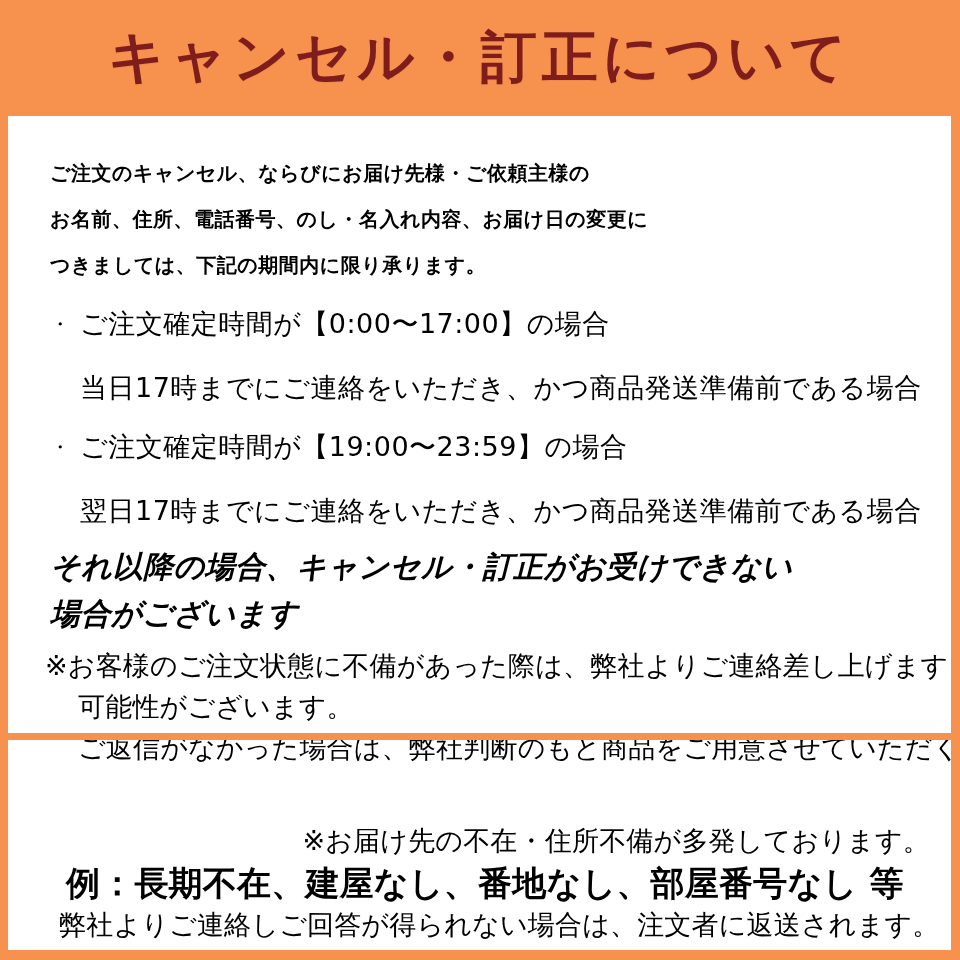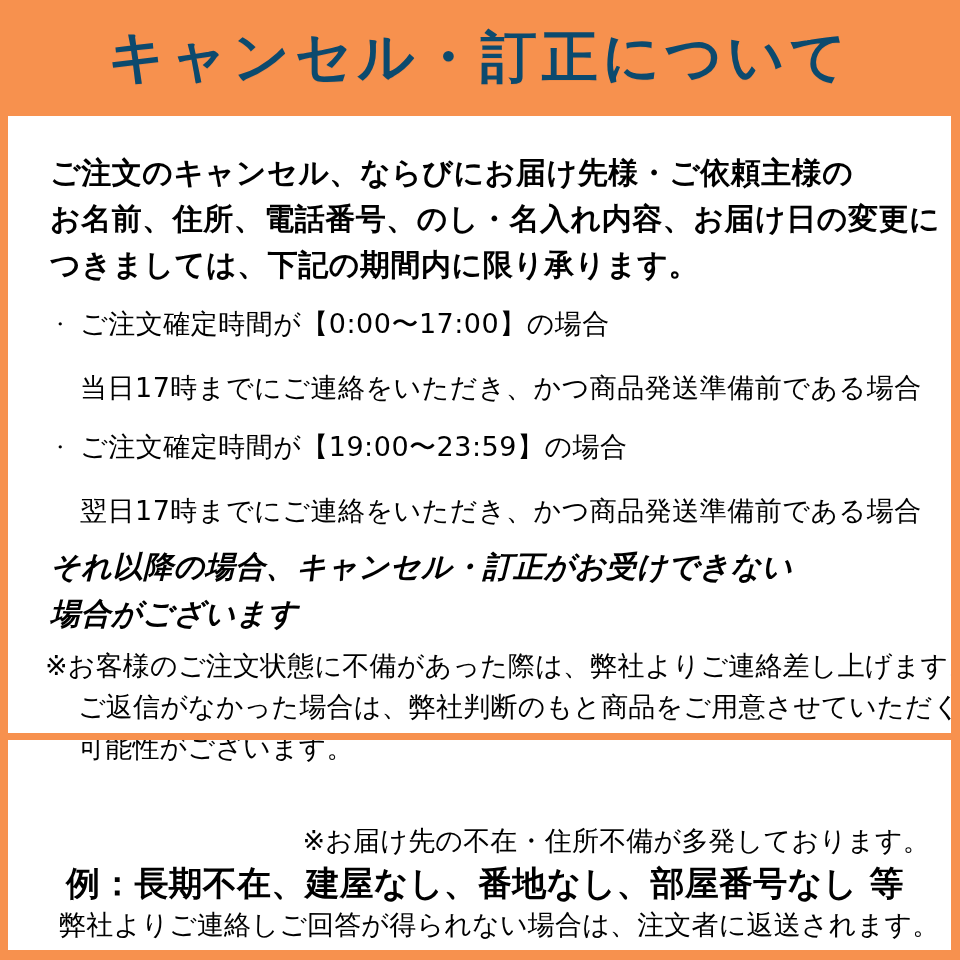--- a/index.html
+++ b/index.html
@@ -17,33 +17,33 @@
   .frame-right { position:absolute; right:0; top:0; bottom:0; width:9px; background:#F7914E; z-index:3; }
   .frame-bottom{ position:absolute; left:0; right:0; bottom:0; height:10px; background:#F7914E; z-index:3; }
 
   
   .header {
     height:116px; background:#F7914E;
     display:flex; align-items:center; justify-content:center;
     position:relative; z-index:2;
   }
   .page-title {
-    color:#0c4a6e;
+    color:#7f1d1d;
     font-size:56px;
     font-weight:800;
     letter-spacing:5px;
     white-space:nowrap;
     text-shadow:0 1px 0 rgba(0,0,0,0.04);
   }
 
   .content { padding:0 30px 0 50px; position:relative; z-index:1; }
   .nowrap { white-space:nowrap; }
 
   
-  .intro { margin-top:34px; font-weight:800; font-size:30px; line-height:46px; letter-spacing:0.5px; }
+  .intro { margin-top:34px; font-weight:800; font-size:20px; line-height:46px; letter-spacing:0.5px; }
 
   
   .case { margin-top:13px; font-size:27px; line-height:46px; letter-spacing:0.5px; }
   .case-line1 { display:flex; align-items:flex-start; }
   .bullet-dot { width:30px; flex:0 0 30px; font-size:20px; line-height:46px; }
   .case-detail { padding-left:30px;margin-top:18px; }
 
   
   .warning { margin-top:9px; font-weight:800; font-size:30px; line-height:47px; letter-spacing:0.5px;font-style:italic; }
 
@@ -94,22 +94,22 @@
       <div class="case-detail nowrap">翌日17時までにご連絡をいただき、かつ商品発送準備前である場合</div>
     </div>
 
     <div class="warning">
       <div class="nowrap">それ以降の場合、キャンセル・訂正がお受けできない</div>
       <div class="nowrap">場合がございます</div>
     </div>
 
     <div class="note1">
       <div class="note1-line1 nowrap">※お客様のご注文状態に不備があった際は、弊社よりご連絡差し上げます。</div>
+      <div class="note1-cont nowrap">可能性がございます。</div>
       <div class="note1-cont nowrap">ご返信がなかった場合は、弊社判断のもと商品をご用意させていただく</div>
-      <div class="note1-cont nowrap">可能性がございます。</div>
     </div>
 
     <div class="note2">
       <div class="note2-line1 nowrap">※お届け先の不在・住所不備が多発しております。</div>
       <div class="note2-example nowrap">例：長期不在、建屋なし、番地なし、部屋番号なし 等</div>
       <div class="note2-detail nowrap">弊社よりご連絡しご回答が得られない場合は、注文者に返送されます。</div>
     </div>
 
   </div>
 

